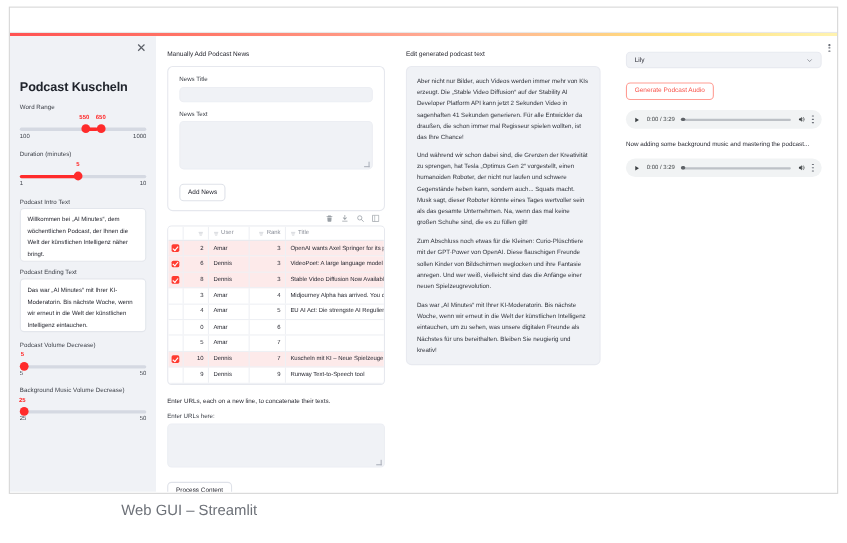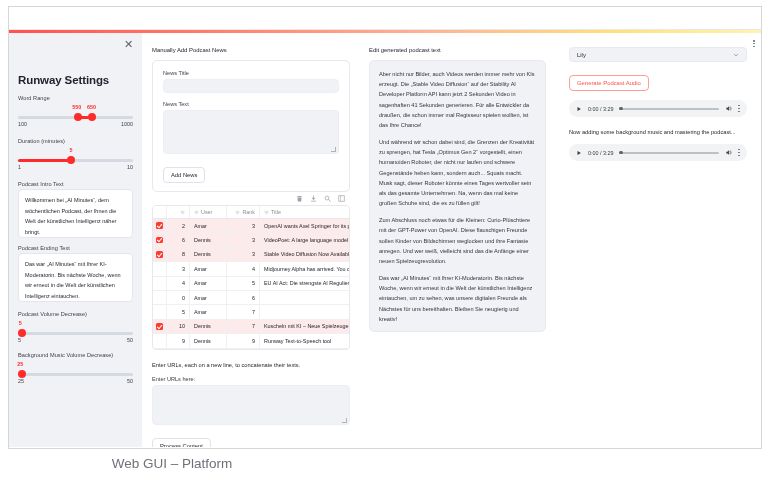--- a/index.html
+++ b/index.html
@@ -307,21 +307,21 @@
 
 <div class="page">
   <div class="frame">
     <div class="chrome-bar"></div>
     <div class="accent-gradient"></div>
 
     <div class="app-body">
 
       <div class="sidebar">
         <div class="sidebar-close">✕</div>
-        <div class="sb-title">Runway Settings</div>
+        <div class="sb-title">Podcast Kuscheln</div>
 
         <div class="sb-label">Word Range</div>
         <div class="slider-wrap">
           <div class="slider-track"></div>
           <div class="slider-fill" style="left:50%;width:12%"></div>
           <div class="slider-thumb" style="left:49%"></div>
           <div class="slider-thumb" style="left:61%"></div>
           <div class="slider-val" style="left:51%">550</div>
           <div class="slider-val" style="left:64%">650</div>
           <div class="slider-ends">
@@ -584,15 +584,15 @@
                 <i></i>
               </span>
           </div>
         </div>
 
       </div>
     </div>
   </div>
 
   <div class="caption">
-    <span class="caption-inner">Web GUI – Platform</span>
+    <span class="caption-inner">Web GUI – Streamlit</span>
   </div>
 </div>
 
 </body></html>

